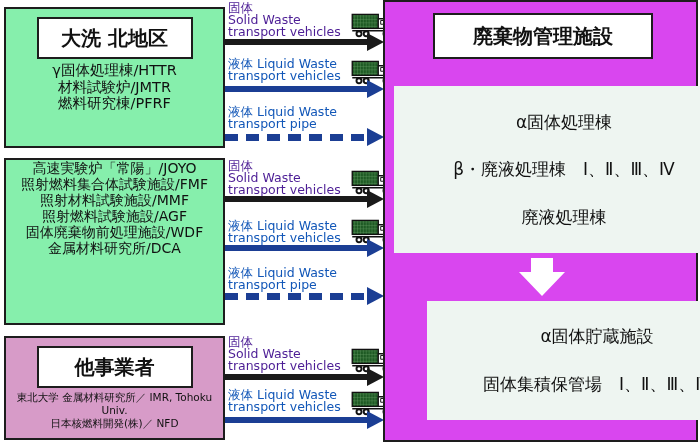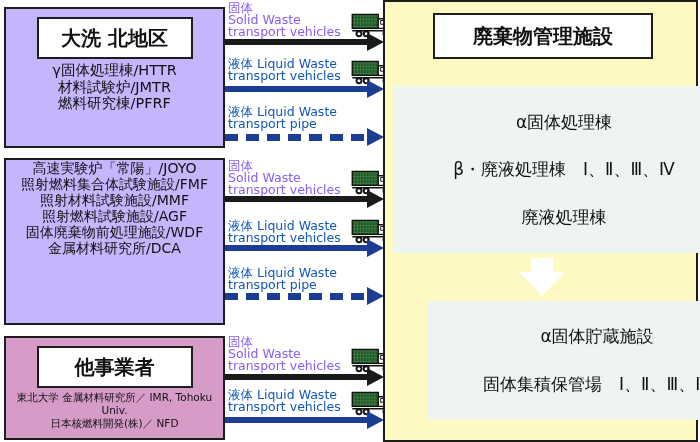--- a/index.html
+++ b/index.html
@@ -3,44 +3,44 @@
 <meta charset="utf-8">
 <style>
   html,body{margin:0;padding:0;background:#ffffff;}
   .canvas{
     position:relative;width:700px;height:442px;background:#ffffff;
     font-family:"DejaVu Sans","Liberation Sans",sans-serif;overflow:hidden;
   }
   
   .src-box{position:absolute;left:4px;width:221px;box-sizing:border-box;
     border:2px solid #1d1d1d;text-align:center;}
-  .src-box.yellow{background:#c4b5fd;}
+  .src-box.yellow{background:#86efac;}
   .src-box.pink{background:#D79BC8;}
   .src-title{margin:8px auto 3px auto;background:#ffffff;border:2px solid #1d1d1d;
     box-sizing:border-box;width:156px;height:42px;display:flex;align-items:center;
     justify-content:center;font-size:20px;font-weight:bold;color:#111;}
   .src-items{color:#111;font-size:14.5px;line-height:16.5px;}
   .src-items.small{font-size:10.5px;line-height:13px;}
   
   .t-label{position:absolute;left:228px;font-size:12.5px;line-height:12px;
-    color:#8b5cf6;white-space:nowrap;}
+    color:#4c1d95;white-space:nowrap;}
   .t-label.blue{color:#1257B8;}
   
   .arrow{position:absolute;left:225px;display:flex;align-items:center;height:18px;}
   .arrow .shaft{width:142px;height:6px;background:#1a1a1a;}
   .arrow .head{width:0;height:0;border-left:17px solid #1a1a1a;
     border-top:9px solid transparent;border-bottom:9px solid transparent;}
   .arrow.blue .shaft{background:#1B3E94;}
   .arrow.blue .head{border-left-color:#1B3E94;}
   .arrow.dashed .shaft{height:7px;
     background:repeating-linear-gradient(90deg,#1B3E94 0 13px,rgba(0,0,0,0) 13px 21px);}
   .truck{position:absolute;width:43px;height:27px;}
   
   .panel{position:absolute;left:383px;top:0;width:315px;height:442px;
-    box-sizing:border-box;background:#fef9c3;border:2px solid #1d1d1d;}
+    box-sizing:border-box;background:#d946ef;border:2px solid #1d1d1d;}
   .panel-title{position:absolute;left:48px;top:11px;width:220px;height:46px;
     box-sizing:border-box;background:#ffffff;border:2px solid #1d1d1d;
     display:flex;align-items:center;justify-content:center;
     font-size:20px;font-weight:bold;color:#111;}
   .inner-box{position:absolute;left:9px;width:340px;background:#EEF5F1;
     display:flex;flex-direction:column;justify-content:space-evenly;
     text-align:center;font-weight:normal;color:#111;font-size:17px;}
   .inner-box .line{white-space:nowrap;}
   .down-arrow{position:absolute;left:134px;top:256px;width:46px;height:38px;}
 </style>

